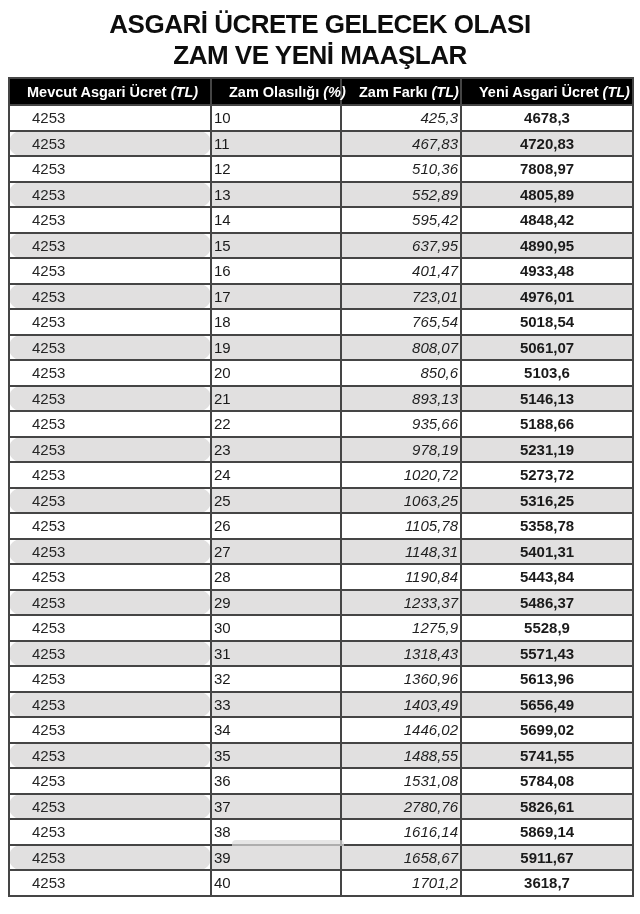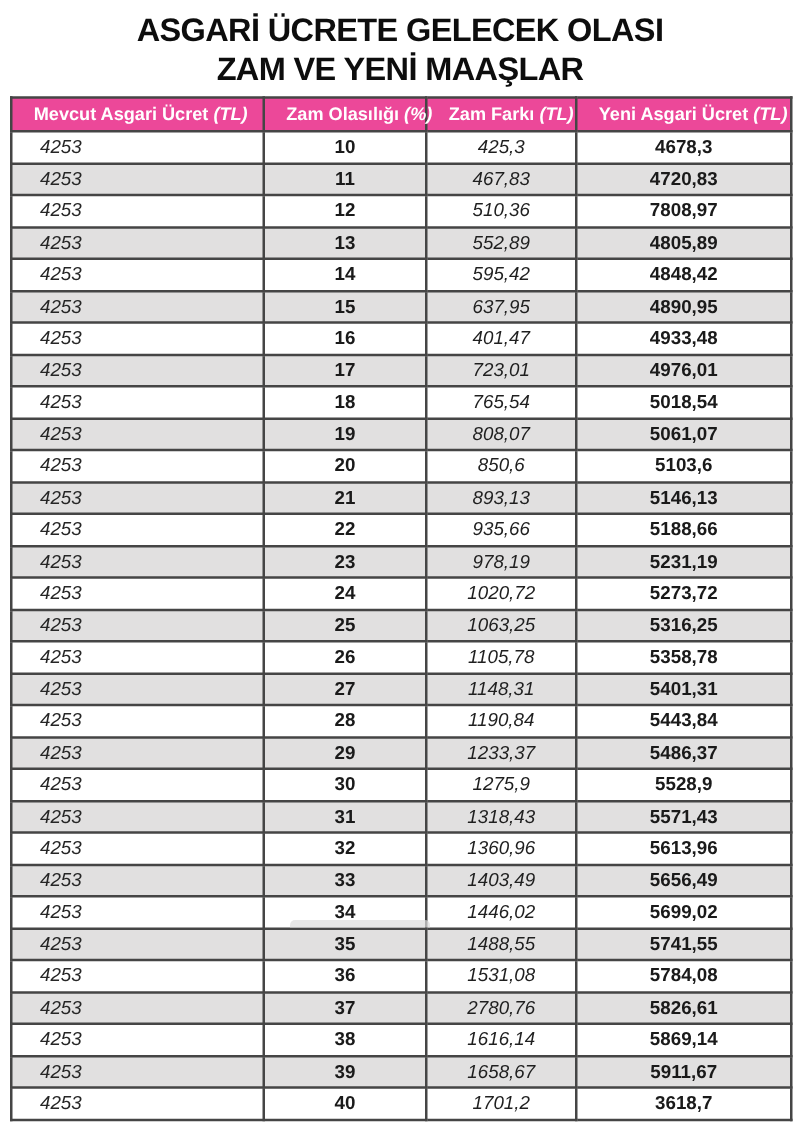--- a/index.html
+++ b/index.html
@@ -3,62 +3,62 @@
 <meta charset="utf-8">
 <style>
   * { margin: 0; padding: 0; box-sizing: border-box; }
   html, body {
     width: 640px; height: 914px;
     background: #ffffff;
     font-family: "Liberation Sans", "DejaVu Sans", sans-serif;
     overflow: hidden;
     position: relative;
   }
-  .page { width: 640px; height: 742px; position: relative; }
+  .page { width: 640px; height: 846px; position: relative; }
   .title {
     padding-top: 9px;
     text-align: center;
     font-weight: 800;
     font-size: 26px;
     line-height: 31px;
     letter-spacing: -0.5px;
     color: #0d0d0d;
   }
   table.wage-table {
     width: 624px;
     margin: 6px 8px 0 8px;
     border-collapse: collapse;
     table-layout: fixed;
   }
   table.wage-table th, table.wage-table td {
     border: 2px solid #454545;
   }
   thead th {
-    background: #ec4899;
+    background: #000000;
     color: #ffffff;
     font-weight: 700;
     font-size: 14.5px;
     text-align: center;
     height: 27px;
     padding: 2px 17px;
     white-space: nowrap;
     margin-left: 44px;
   }
   thead th .unit { font-style: italic; font-weight: 600; }
   tbody td {
     height: 25.5px;
     font-size: 15px;
     color: #1a1a1a;
     padding: 1px 2px;
     background: #ffffff;
   }
   tbody tr:nth-child(even) td { background: #e1e0e0; }
-  td.c0 { font-style: italic; font-weight: 400; text-align: left; padding-left: 22px; color: #262626; }
-  td.c1 { font-weight: 700; text-align: center; }
-  td.c2 { font-style: italic; font-weight: 400; text-align: center; color: #1f1f1f; }
+  td.c0 { font-weight: 400; text-align: left; padding-left: 22px; color: #262626; border-radius: 12px; }
+  td.c1 { font-weight: 400; }
+  td.c2 { font-style: italic; font-weight: 400; text-align: right; color: #1f1f1f; }
   td.c3 { font-weight: 700; text-align: center; }
   .watermark-cut {
     position: absolute;
     left: 232px; bottom: 0;
     width: 112px; height: 6px;
     background: #dcdcdc;
     border-radius: 4px 4px 0 0;
     opacity: 0.7;
   }
 </style>

